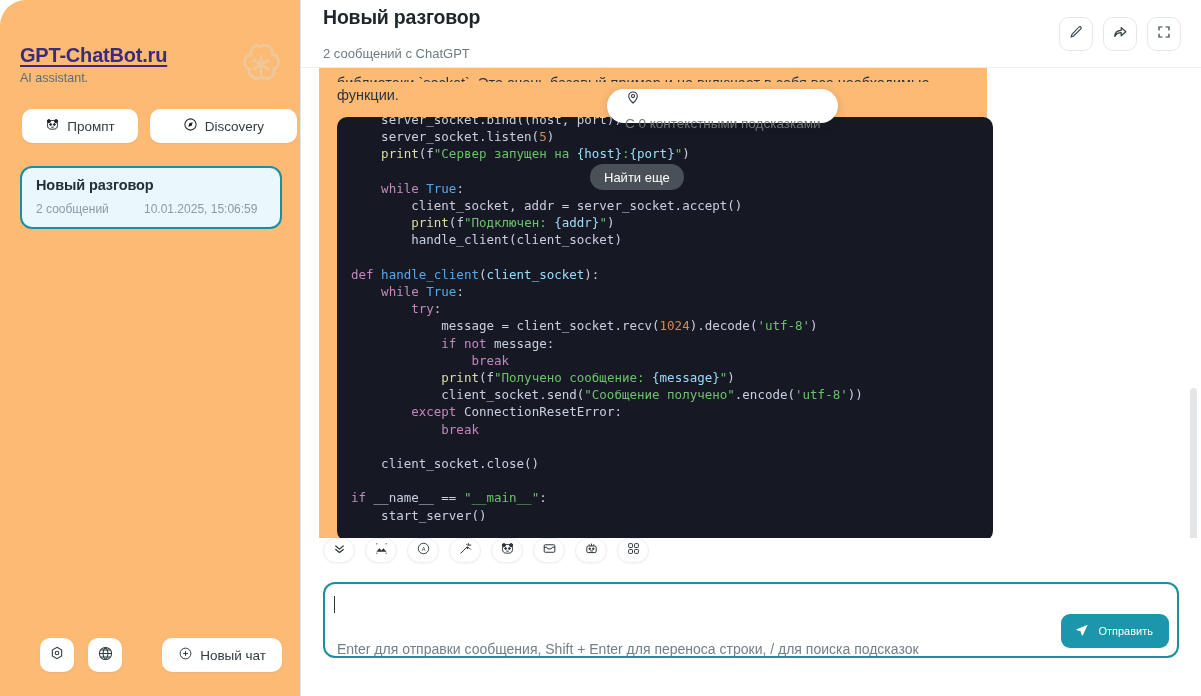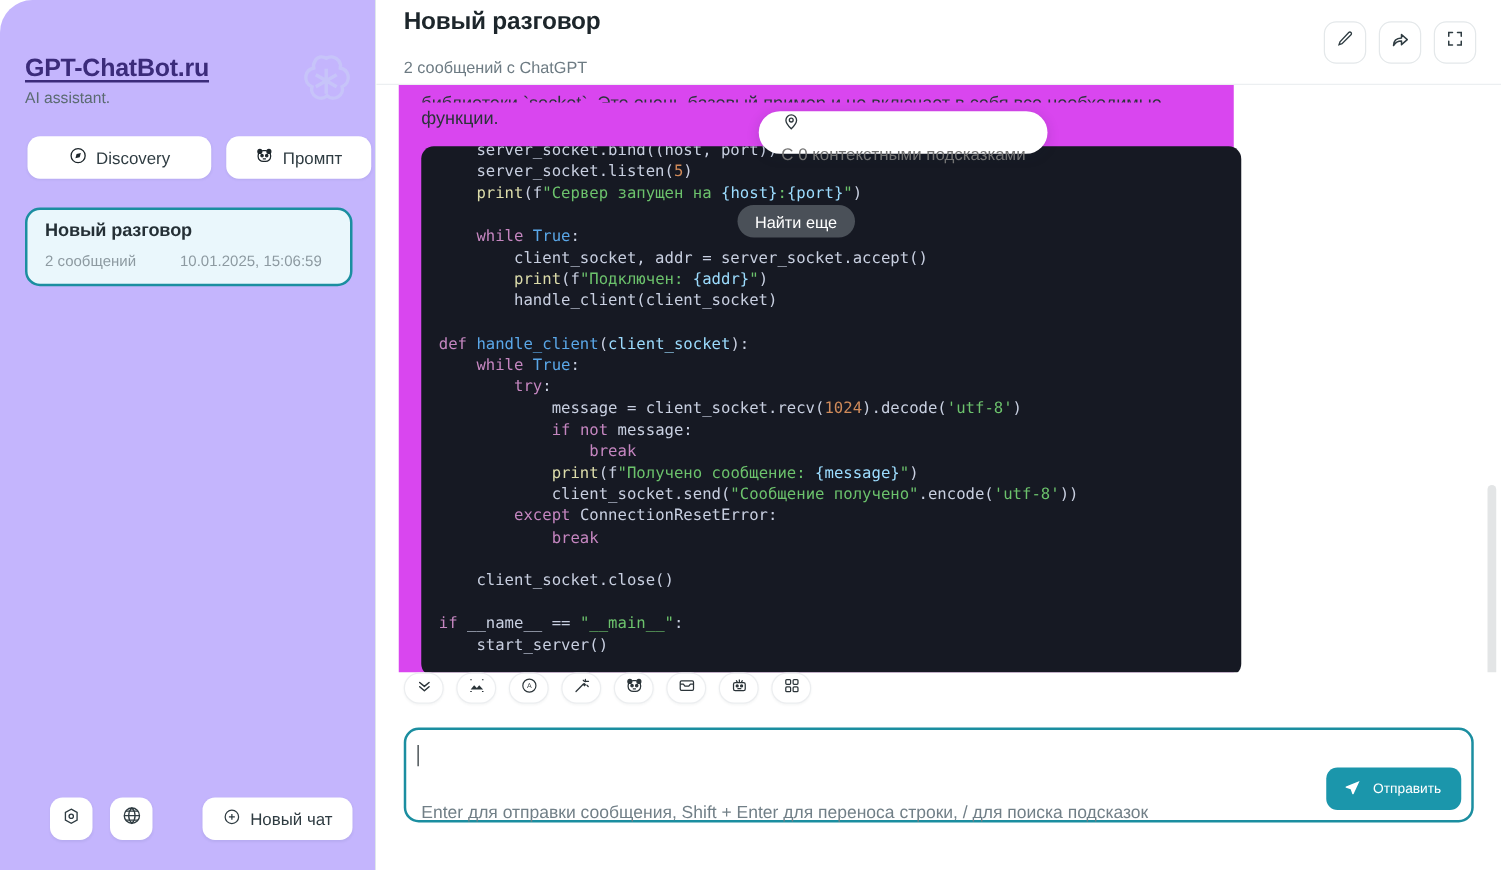--- a/index.html
+++ b/index.html
@@ -8,21 +8,21 @@
     font-family: "Liberation Sans", sans-serif;
     background: #ffffff;
     overflow: hidden;
   }
   #app { position: relative; width: 1201px; height: 696px; display: flex; background:#fff; }
 
   
   .sidebar {
     position: relative;
     width: 301px; height: 696px;
-    background: #c4b5fd;
+    background: #fdba74;
     border-top-left-radius: 26px;
     border-right: 1px solid #dfe7ea;
     overflow: hidden;
     flex: 0 0 301px;
   }
   .sb-watermark {
     position: absolute; left: 236px; top: 40px;
     width: 50px; height: 50px; opacity: .30;
     color: #cfe8f3;
   }
@@ -91,21 +91,21 @@
     color: #2f3c42;
   }
 
   
   .chat-area {
     position: absolute; left: 0; top: 68px; right: 0; bottom: 158px;
     background: #fff; overflow: hidden;
   }
   .msg-bubble {
     position: absolute; left: 18px; top: 0px; width: 668px;
-    background: #d946ef; border-radius: 0 0 14px 14px;
+    background: #fdba74; border-radius: 0 0 14px 14px;
     padding: 0 18px 14px 18px;
   }
   .msg-text {
     font-size: 14.5px; line-height: 26px; color: #2b3439;
     padding-top: 2px;
   }
   .msg-text .cut { display: block; height: 12px; overflow: hidden; color:#2b3439; }
 
   .code-block {
     margin-top: 9px; background: #161923; border-radius: 10px;
@@ -189,41 +189,41 @@
         <path d="M12 7.2v9.6M8 9.5l8 4.6M16 9.5l-8 4.6"></path>
       </svg>
     </div>
 
     <div class="brand">
       <div class="brand-title">GPT-ChatBot.ru</div>
       <div class="brand-sub">AI assistant.</div>
     </div>
 
     <div class="sb-pills">
-      <div class="sb-pill p2">
-        <span>
-          <svg viewBox="0 0 24 24" width="15" height="15" fill="none" stroke="#1d262b" stroke-width="1.7">
-            <circle cx="12" cy="12" r="9"></circle>
-            <path d="M15.5 8.5 10 10l-1.5 5.5L14 14z" fill="#1d262b" stroke="none"></path>
-          </svg>
-        </span>
-        <span>Discovery</span>
-      </div>
       <div class="sb-pill p1">
         <span>
           <svg viewBox="0 0 24 24" width="15" height="15" fill="none" stroke="#1d262b" stroke-width="1.6">
             <circle cx="6.2" cy="6.6" r="2.5" fill="#1d262b"></circle>
             <circle cx="17.8" cy="6.6" r="2.5" fill="#1d262b"></circle>
             <rect x="4" y="5.5" width="16" height="14" rx="6.5"></rect>
             <circle cx="9" cy="12" r="1.5" fill="#1d262b"></circle>
             <circle cx="15" cy="12" r="1.5" fill="#1d262b"></circle>
             <path d="M10 16.2h4"></path>
           </svg>
         </span>
         <span>Промпт</span>
+      </div>
+      <div class="sb-pill p2">
+        <span>
+          <svg viewBox="0 0 24 24" width="15" height="15" fill="none" stroke="#1d262b" stroke-width="1.7">
+            <circle cx="12" cy="12" r="9"></circle>
+            <path d="M15.5 8.5 10 10l-1.5 5.5L14 14z" fill="#1d262b" stroke="none"></path>
+          </svg>
+        </span>
+        <span>Discovery</span>
       </div>
     </div>
 
     <div class="conv-item">
       <div class="conv-title">Новый разговор</div>
       <div class="conv-meta">
         <span class="conv-count">2 сообщений</span>
         <span>10.01.2025, 15:06:59</span>
       </div>
     </div>

